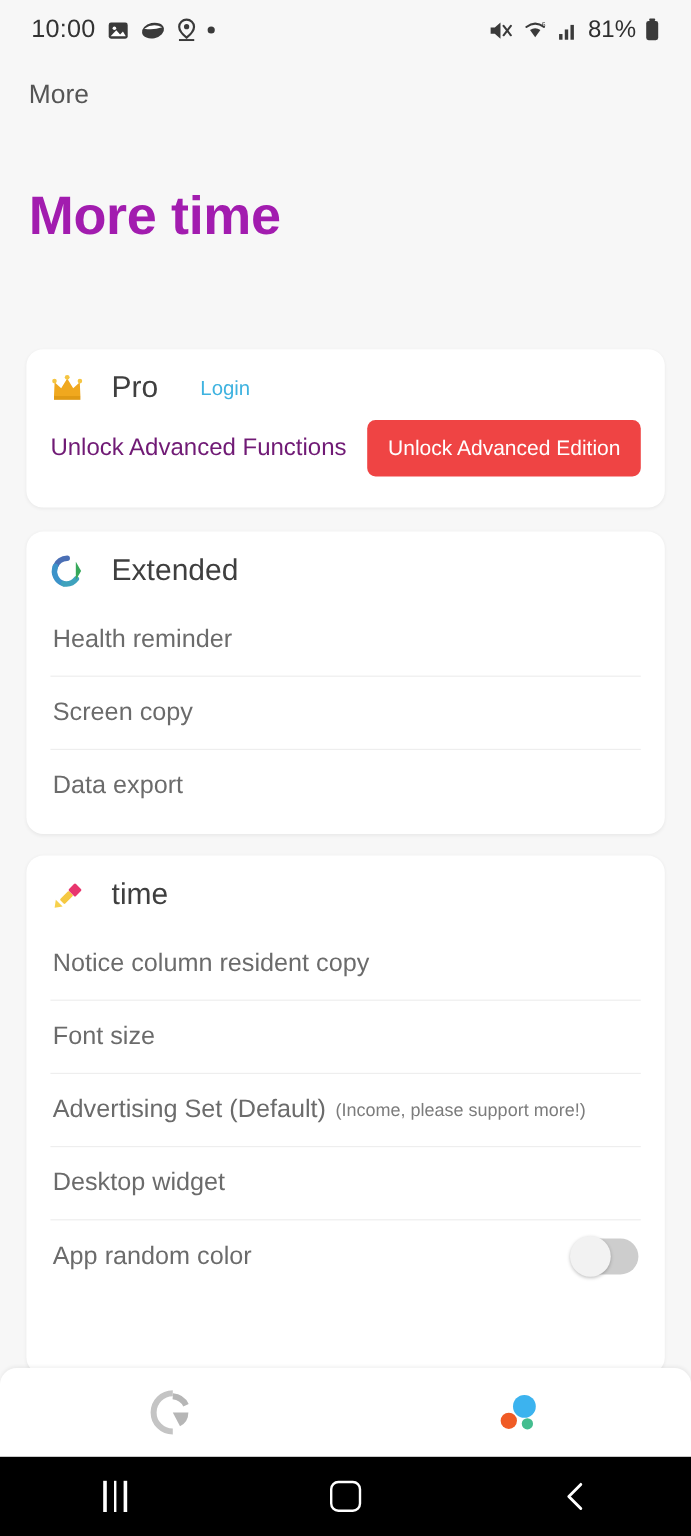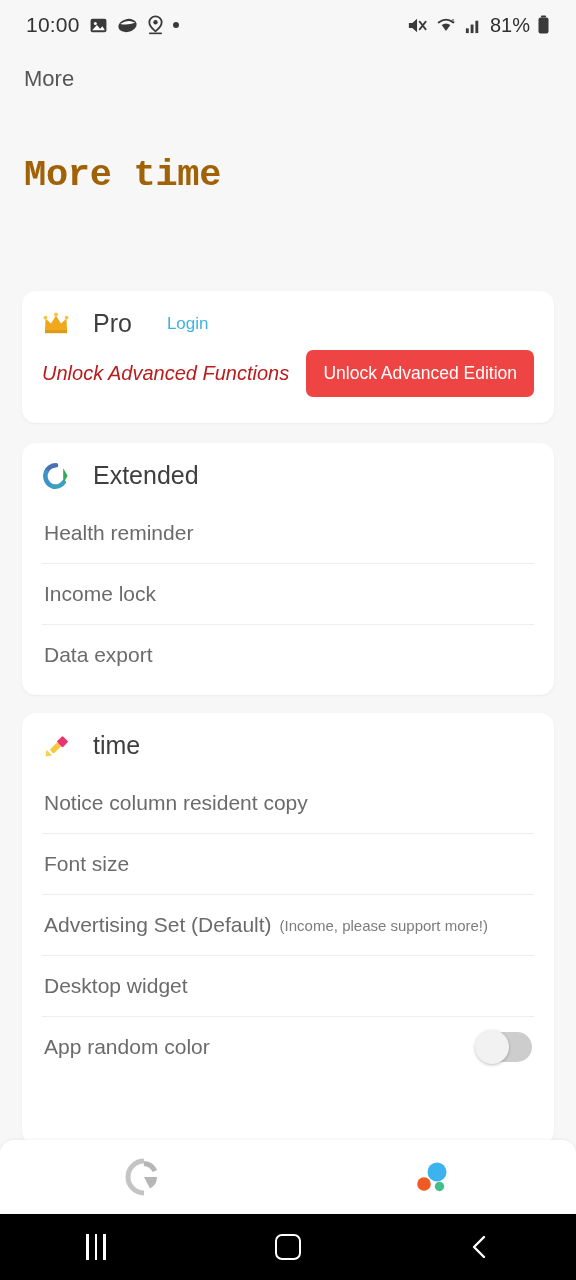--- a/index.html
+++ b/index.html
@@ -22,40 +22,39 @@
   .sb-batt-text { font-size:20px; color:#2f2f2f; }
   .sb-icon { display:block; }
   .sb-dot { width:6px; height:6px; border-radius:50%; background:#3a3a3a; display:block; }
 
   
   .toolbar { height:58px; display:flex; align-items:center; padding:0 24px; }
   .toolbar-title { font-size:22px; color:#555; }
 
   
   .bigtitle-wrap { padding:48px 24px 0 24px; height:118px; }
-  .bigtitle { font-size:37px; color:#a16207; letter-spacing:-.3px; line-height:1.05;font-family:Liberation Mono, monospace; }
+  .bigtitle { font-size:45px; color:#a21caf; letter-spacing:-.3px; line-height:1.05; }
 
   
   .card {
     position:absolute; left:22px; width:532px;
     background:#fff; border-radius:14px;
     box-shadow:0 1px 3px rgba(0,0,0,0.055);
     overflow:hidden;
   }
   .card-head { display:flex; align-items:center; gap:23px; padding:18px 20px 0 20px; }
   .card-head-icon { width:28px; height:28px; flex:0 0 28px; display:block; }
   .card-head-title { font-size:25px; color:#3f3f3f; }
   .card-head-link { font-size:17px; color:#3fb3e0; margin-left:12px; }
 
   
   .pro-body { display:flex; align-items:center; padding:12px 20px 0 20px; }
   .pro-desc {
-    font-size:20px; color:#b91c1c; line-height:1.42;
+    font-size:20px; color:#701a75; line-height:1.42;
     max-width:260px;
-    font-style:italic;
   }
   .pro-btn {
     margin-left:auto; background:#ef4444; color:#fff;
     font-size:17.5px; border:none; border-radius:7px;
     padding:13px 17px; white-space:nowrap; cursor:pointer;
     font-family:"Liberation Sans", sans-serif;
   }
 
   
   .rows { padding:0 20px; }
@@ -181,21 +180,21 @@
         <path d="M21.2 6.2 L25.6 13.8 L21.2 21.4 Z" fill="#36a85a"></path>
       </svg>
       <span class="card-head-title">Extended</span>
     </div>
     <div class="spacer-top"></div>
     <div class="rows">
       <div class="row">
         <span class="row-label">Health reminder</span>
       </div>
       <div class="row">
-        <span class="row-label">Income lock</span>
+        <span class="row-label">Screen copy</span>
       </div>
       <div class="row">
         <span class="row-label">Data export</span>
       </div>
     </div>
   </div>
 
   <div class="card" style="top:713px; height:432px;">
     <div class="card-head">
       <svg class="card-head-icon" viewBox="0 0 28 28">

